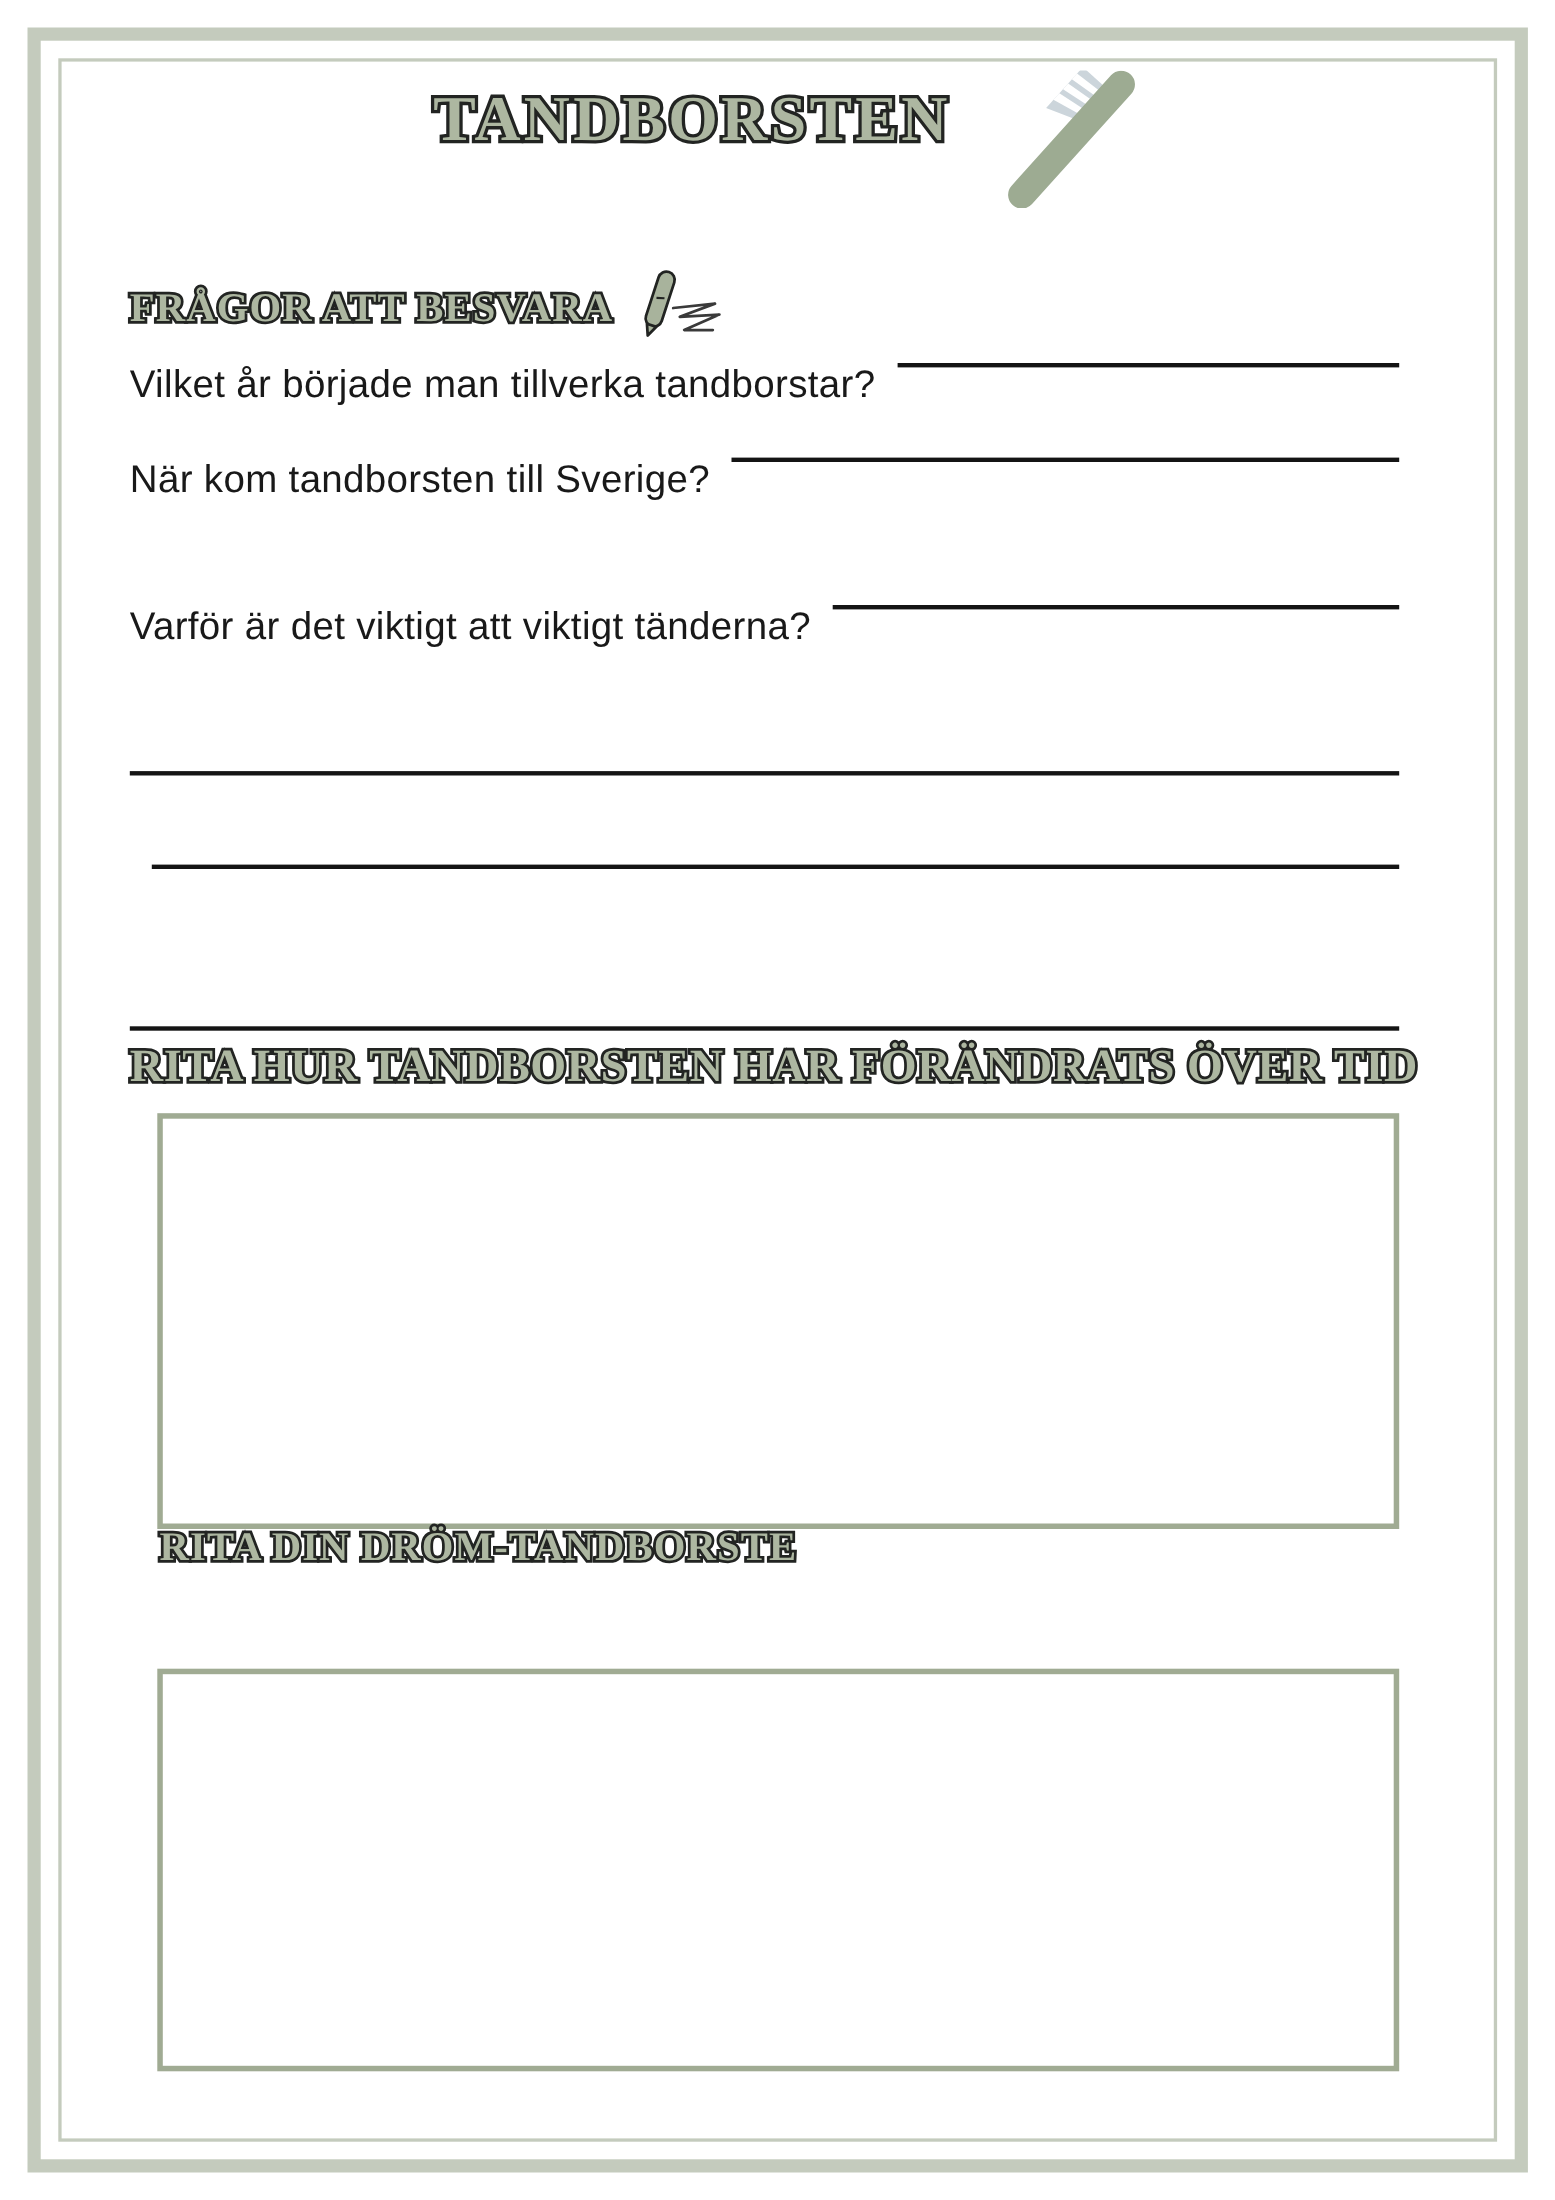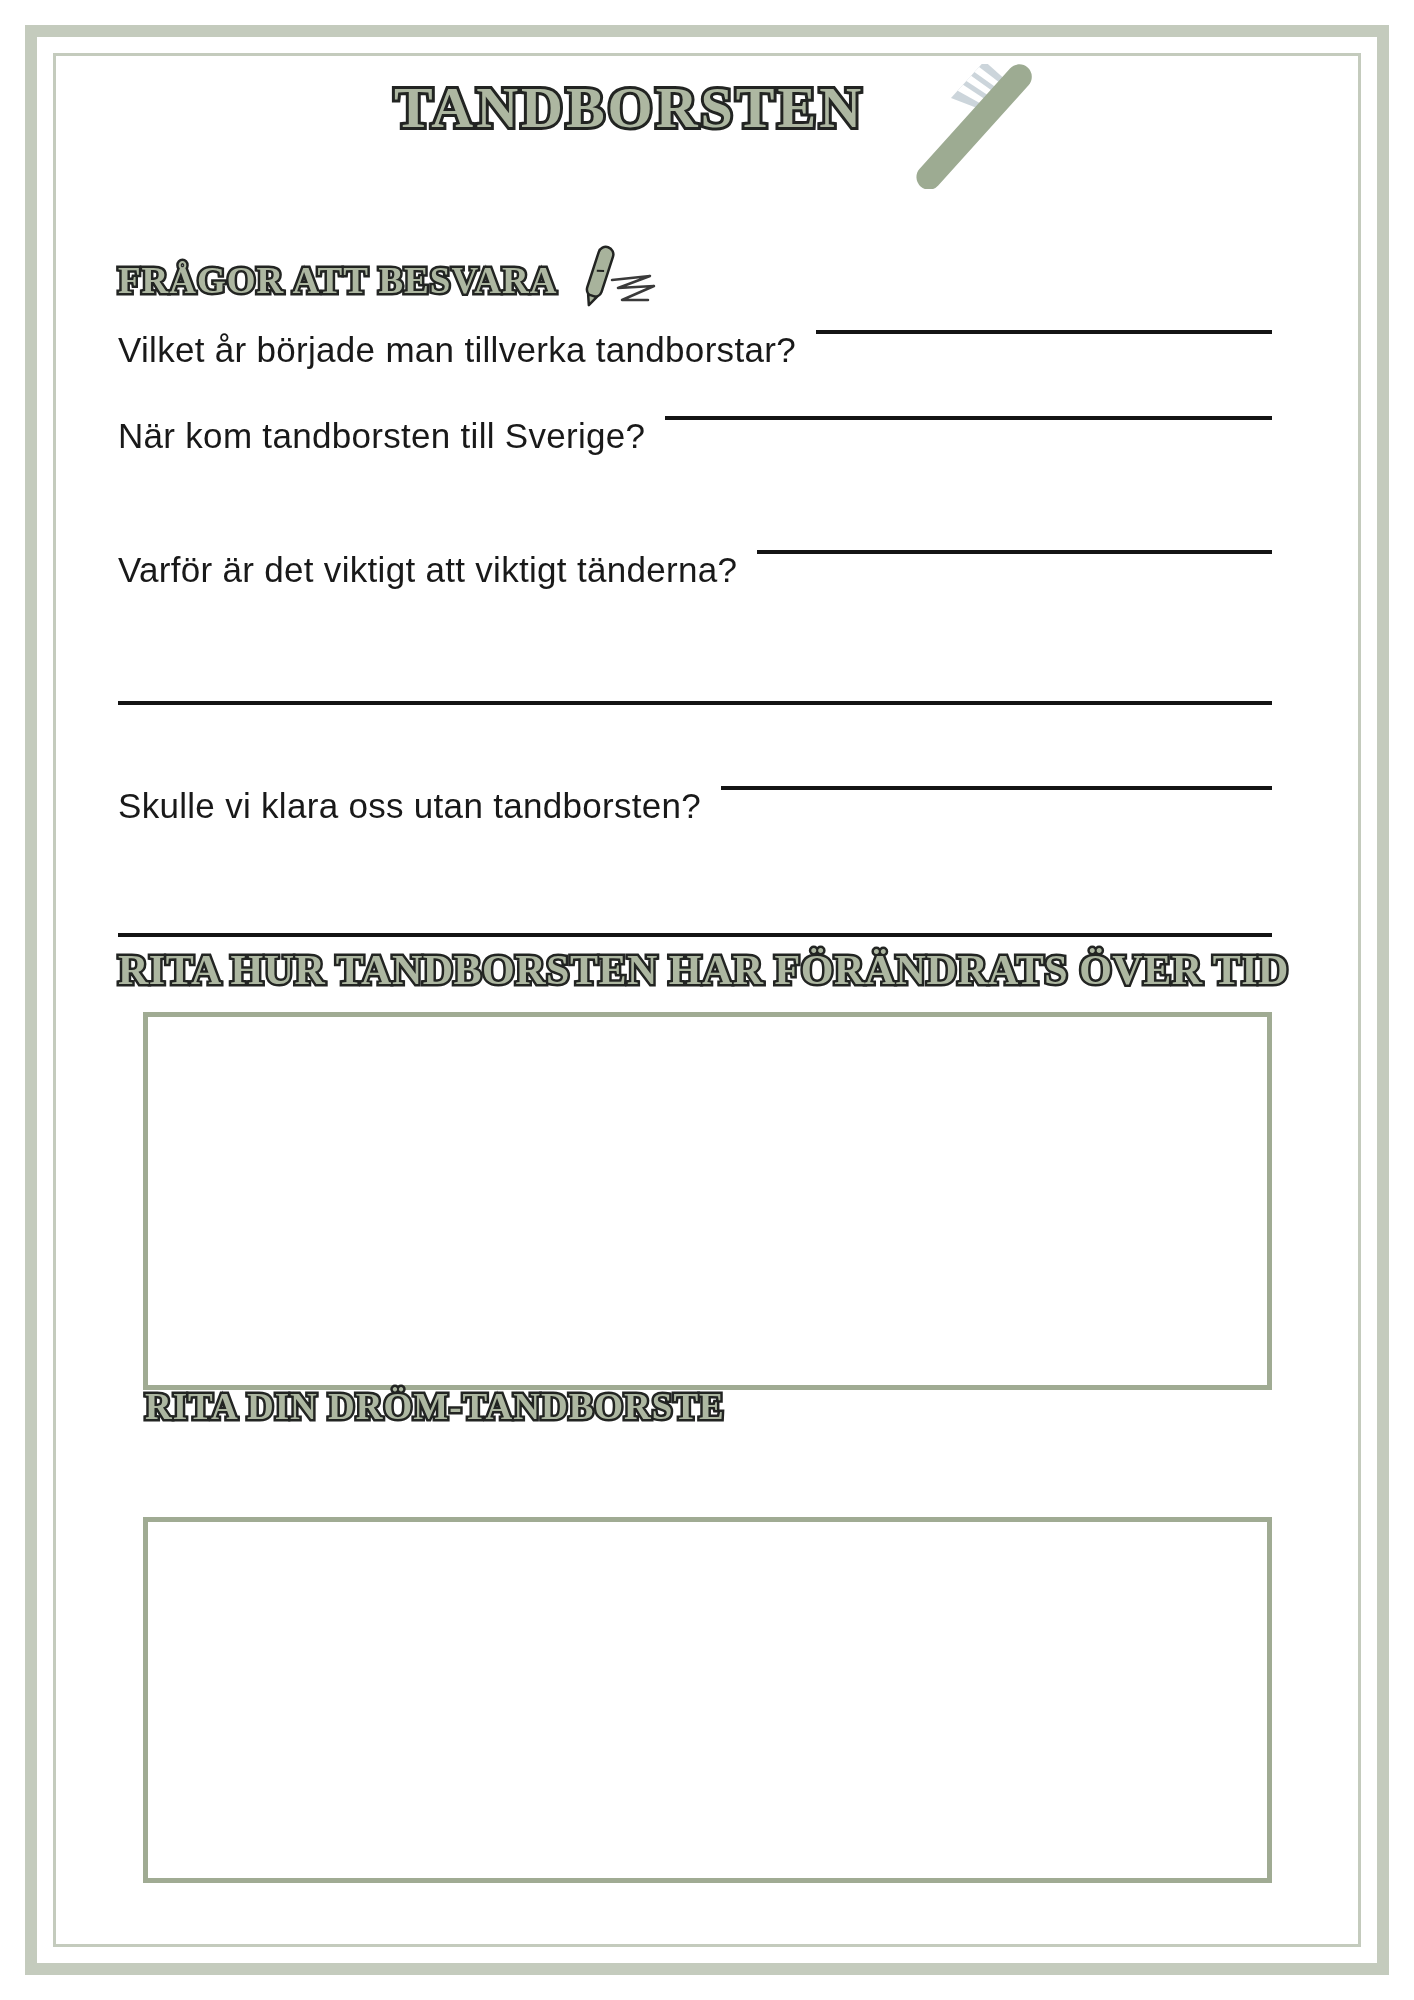--- a/index.html
+++ b/index.html
@@ -100,21 +100,20 @@
 </div>
 
 <div class="q-row q3">
   <span class="q-label">Varför är det viktigt att viktigt tänderna?</span>
   <span class="answer-line"></span>
 </div>
 
 <div class="full-line fl1"></div>
 
 <div class="q-row q4">
-  <span class="q-label">Skulle vi klara oss utan tandborsten?</span>
   <span class="answer-line"></span>
 </div>
 
 <div class="full-line fl2"></div>
 
 <div class="head-row h-rita1">
   <span class="bubble small">
     <span class="stroke" aria-hidden="true">RITA HUR TANDBORSTEN HAR FÖRÄNDRATS ÖVER TID</span>
     <span class="fill">RITA HUR TANDBORSTEN HAR FÖRÄNDRATS ÖVER TID</span>
   </span>

